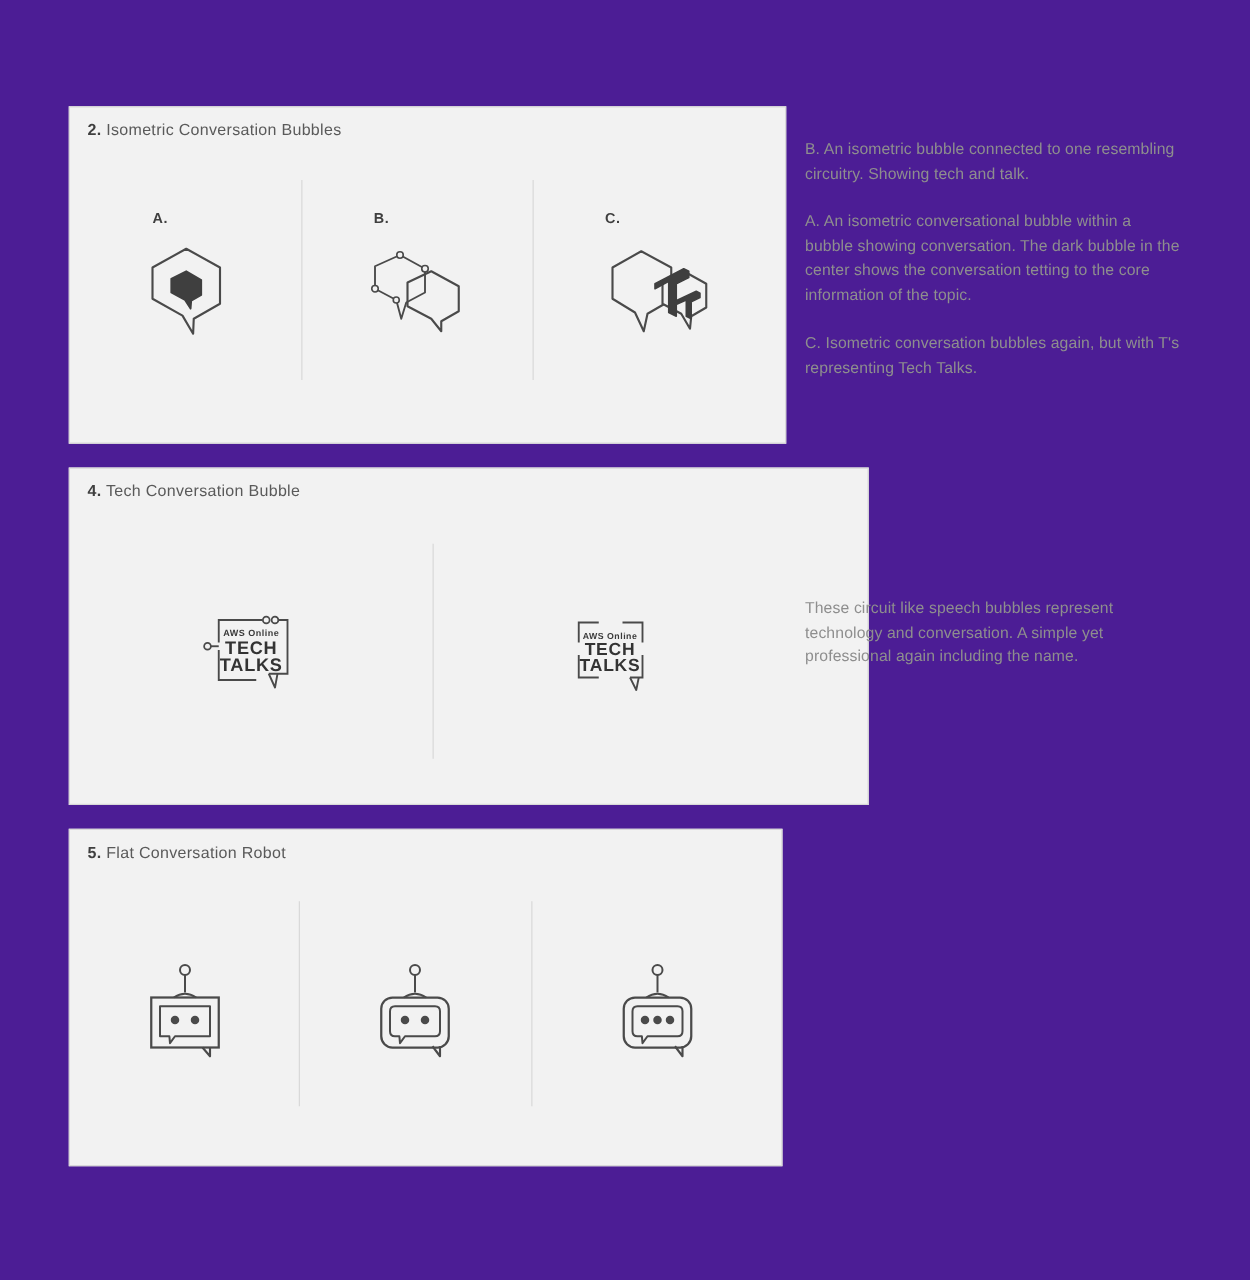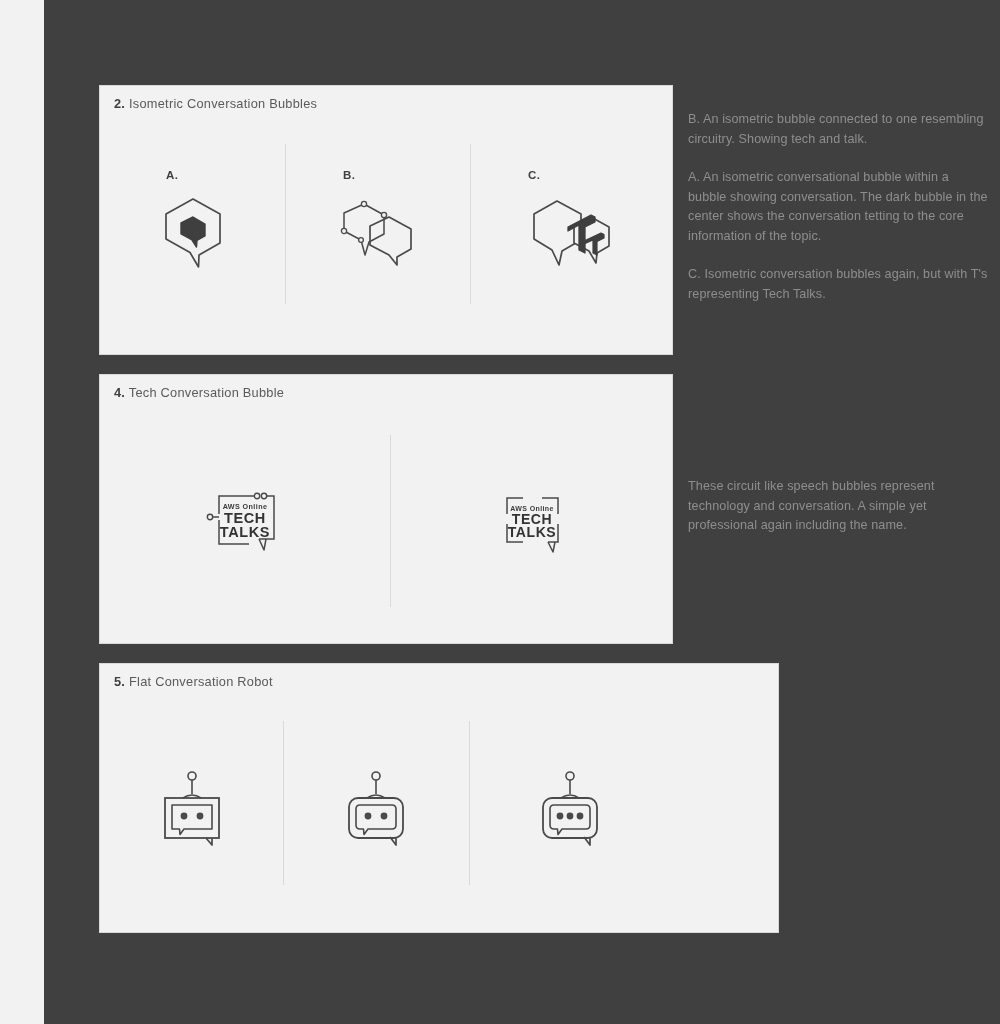--- a/index.html
+++ b/index.html
@@ -12,35 +12,34 @@
     height: 1024px;
     position: relative;
     font-family: "Liberation Sans", sans-serif;
     -webkit-font-smoothing: antialiased;
   }
 
   
   #page {
     position: absolute;
     inset: 0;
-    background: #404040;
+    background: #4c1d95;
     overflow: hidden;
-    margin-left: 44px;
   }
 
   
   .panel {
     position: absolute;
     background: #f2f2f2;
     border: 1px solid #d8d8d8;
     box-sizing: border-box;
   }
   #panel-2 { left: 55px;  top: 85px;  width: 574px; height: 270px; }
-  #panel-4 { left: 55px;  top: 374px; width: 574px; height: 270px; }
-  #panel-5 { left: 55px;  top: 663px; width: 680px; height: 270px; }
+  #panel-4 { left: 55px;  top: 374px; width: 640px; height: 270px; }
+  #panel-5 { left: 55px;  top: 663px; width: 571px; height: 270px; }
 
   .panel-title {
     position: absolute;
     left: 14px;
     top: 10px;
     font-size: 12.8px;
     color: #5a5a5a;
     letter-spacing: 0.25px;
     white-space: nowrap;
   }

